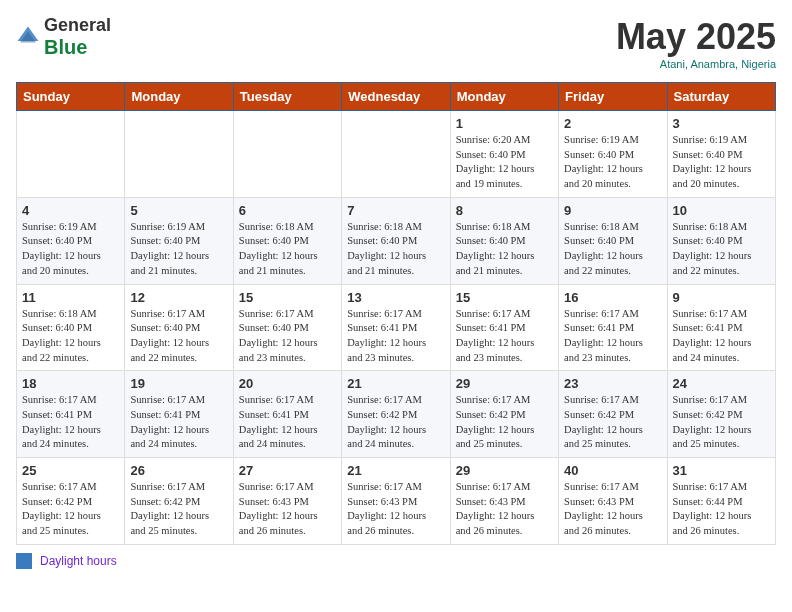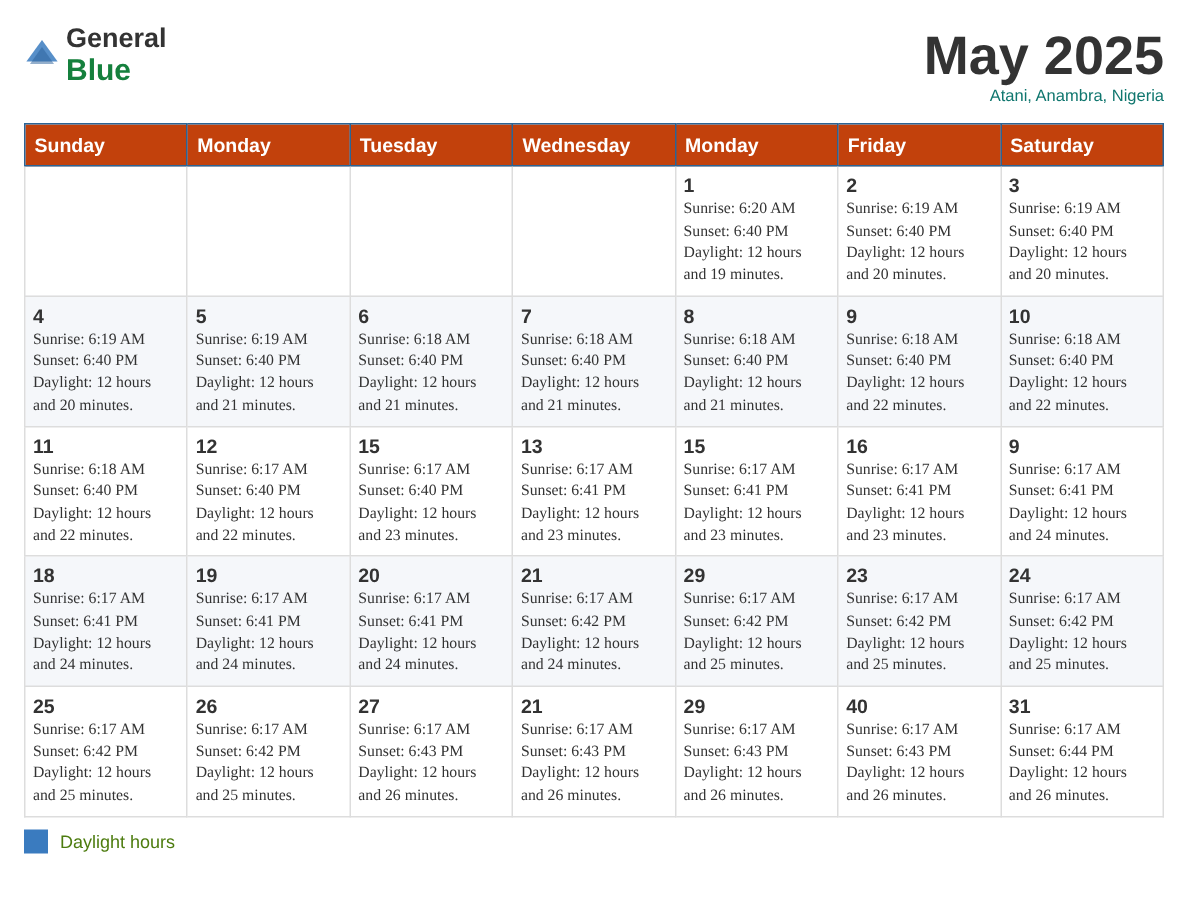--- a/index.html
+++ b/index.html
@@ -89,21 +89,21 @@
       line-height: 1.4;
       color: #333;
       font-family: Liberation Serif, serif;
     }
     .empty-cell {
       background: #f9f9f9;
     }
     .legend {
       margin-top: 8px;
       font-size: 12px;
-      color: #4d7c0f;
+      color: #6d28d9;
       display: flex;
       align-items: center;
       gap: 8px;
     }
     .legend-box {
       width: 16px;
       height: 16px;
       background: #3a7bbf;
       display: inline-block;
     }

